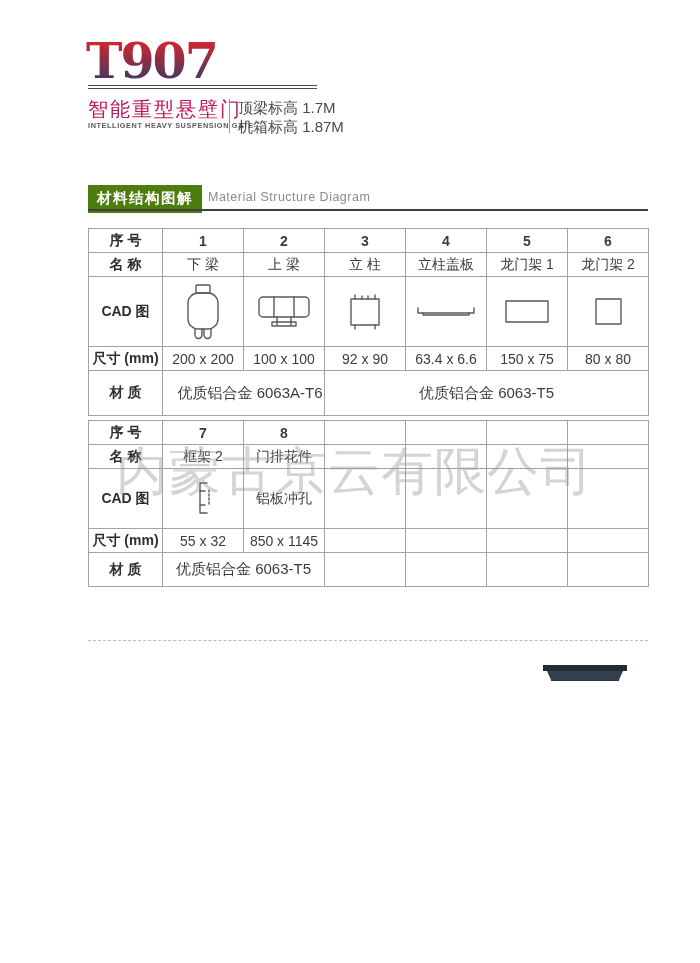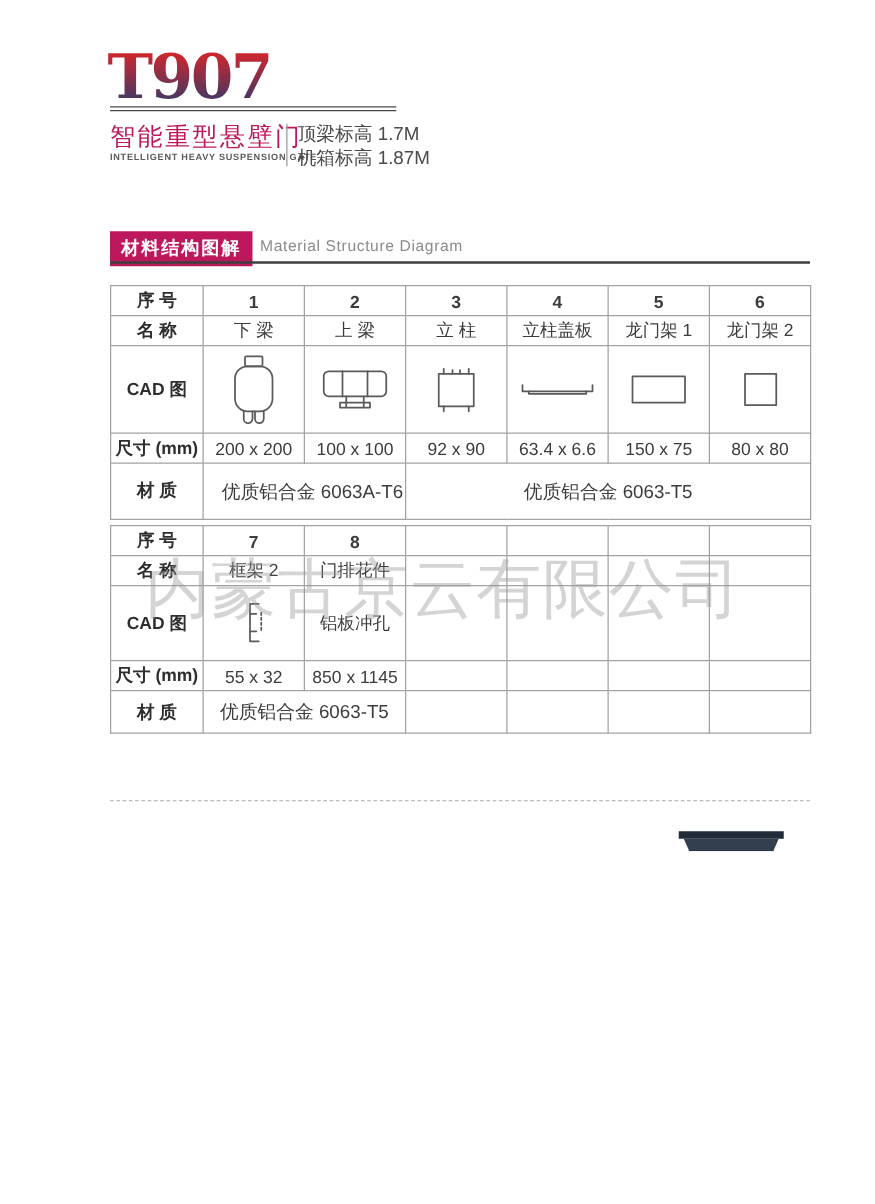--- a/index.html
+++ b/index.html
@@ -7,21 +7,21 @@
         font-family:"Liberation Sans","DejaVu Sans",sans-serif;color:#3d3d3d;}
   .abs{position:absolute;}
   
   .variant{left:238px;top:50px;font-size:22px;font-weight:600;color:#3d3d3d;letter-spacing:1px;}
   .dbl-line{left:88px;top:85px;width:229px;height:4px;border-top:1.5px solid #4a4a4a;border-bottom:1.5px solid #4a4a4a;box-sizing:border-box;}
   .prod-name{left:88px;top:96px;font-size:20px;font-weight:400;color:#be185d;letter-spacing:2px;}
   .prod-en{left:88px;top:121px;font-size:7.3px;font-weight:700;color:#5a5a5a;letter-spacing:0.6px;}
   .vdiv{left:229px;top:99px;height:34px;width:0;border-left:1px solid #9a9a9a;}
   .spec{left:238px;top:98px;font-size:15px;color:#4a4a4a;line-height:19px;}
   
-  .sec-badge{left:88px;top:185px;background:#be185d;color:#fff;font-size:14.5px;font-weight:700;
+  .sec-badge{left:88px;top:185px;background:#4d7c0f;color:#fff;font-size:14.5px;font-weight:700;
              letter-spacing:1.5px;padding:4px 9px 5px 9px;}
   .sec-en{left:208px;top:190px;font-size:12.5px;color:#8b8b8b;letter-spacing:0.5px;}
   .sec-rule{left:88px;top:209px;width:560px;height:2px;background:#3f3f3f;}
   
   table{border-collapse:collapse;table-layout:fixed;width:560px;}
   td{border:1px solid #a2a2a2;text-align:center;vertical-align:middle;font-size:14px;color:#3c3c3c;padding:0;}
   td.lbl{font-weight:700;color:#2e2e2e;}
   td.bold{font-weight:700;}
   .t1{left:88px;top:228px;}
   .t2{left:88px;top:420px;}

